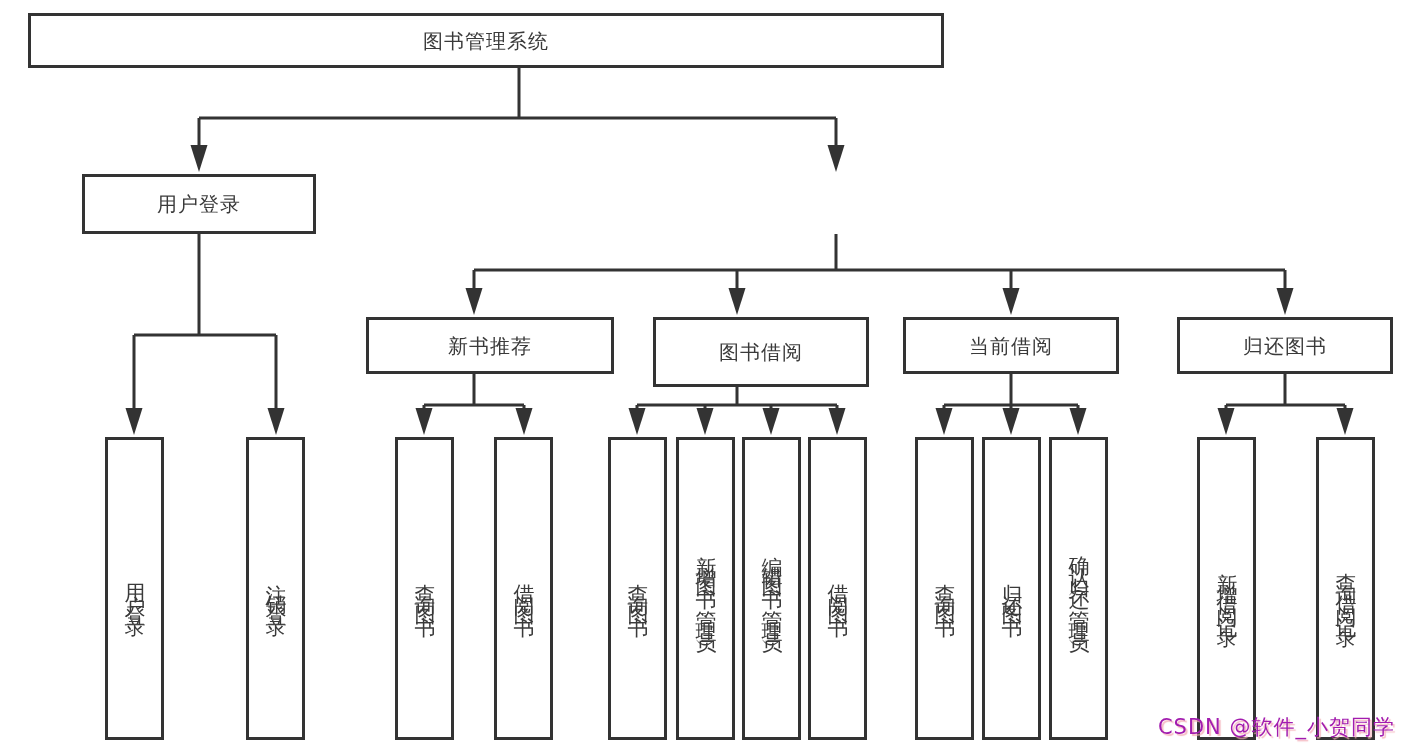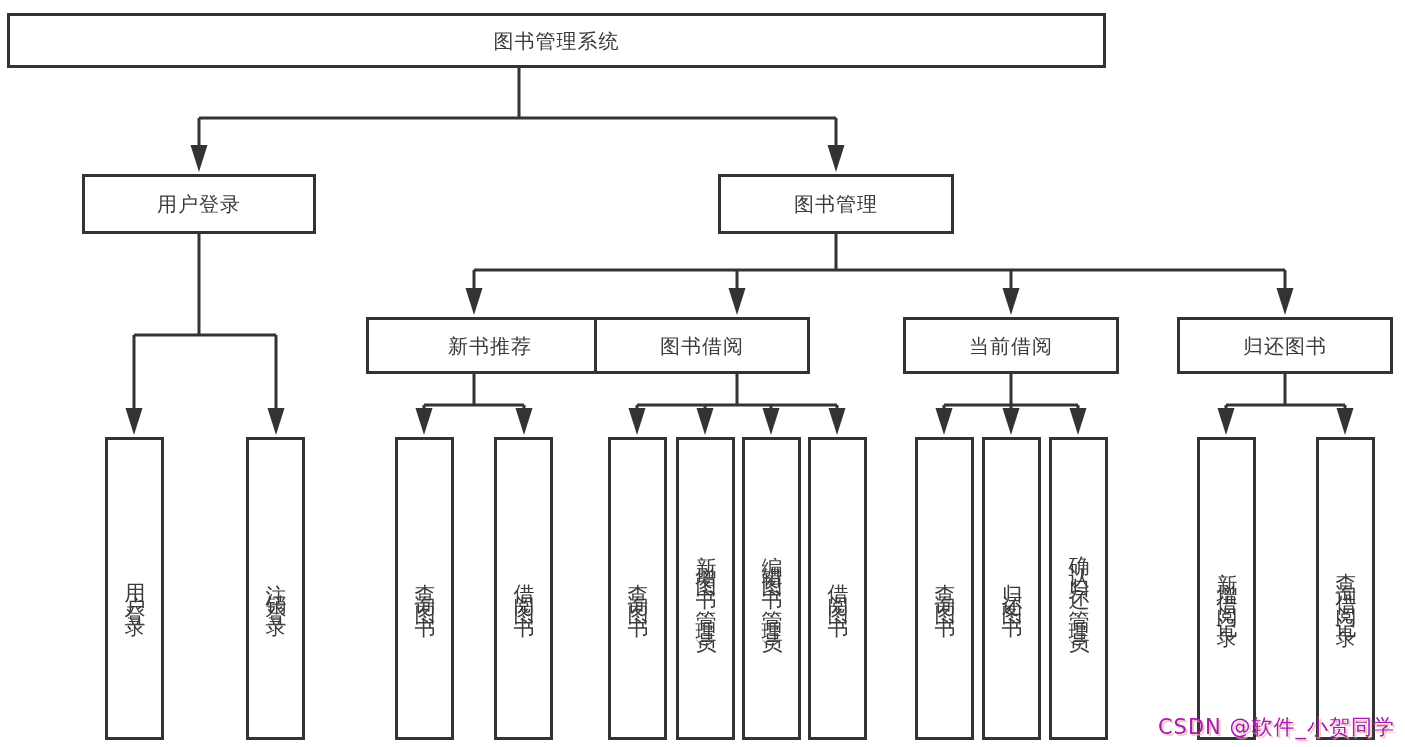--- a/index.html
+++ b/index.html
@@ -56,35 +56,32 @@
       <polygon points="762.5,408 779.5,408 771,435"></polygon>
       <polygon points="828.5,408 845.5,408 837,435"></polygon>
       <polygon points="935.5,408 952.5,408 944,435"></polygon>
       <polygon points="1002.5,408 1019.5,408 1011,435"></polygon>
       <polygon points="1069.5,408 1086.5,408 1078,435"></polygon>
       <polygon points="1217.5,408 1234.5,408 1226,435"></polygon>
       <polygon points="1336.5,408 1353.5,408 1345,435"></polygon>
     </g>
   </svg>
 
-  <div class="box h" style="left:7px;top:13px;width:1099px;height:55px">
+  <div class="box h" style="left:28px;top:13px;width:916px;height:55px">
     <span>图书管理系统</span>
   </div>
 
   <div class="box h" style="left:82px;top:174px;width:234px;height:60px">
     <span>用户登录</span>
   </div>
-  <div class="box h" style="left:718px;top:174px;width:236px;height:60px">
-    <span>图书管理</span>
-  </div>
 
   <div class="box h" style="left:366px;top:317px;width:248px;height:57px">
     <span>新书推荐</span>
   </div>
-  <div class="box h" style="left:594px;top:317px;width:216px;height:57px">
+  <div class="box h" style="left:653px;top:317px;width:216px;height:70px">
     <span>图书借阅</span>
   </div>
   <div class="box h" style="left:903px;top:317px;width:216px;height:57px">
     <span>当前借阅</span>
   </div>
   <div class="box h" style="left:1177px;top:317px;width:216px;height:57px">
     <span>归还图书</span>
   </div>
 
   <div class="box v" style="left:105px;top:437px;width:59px;height:303px">

